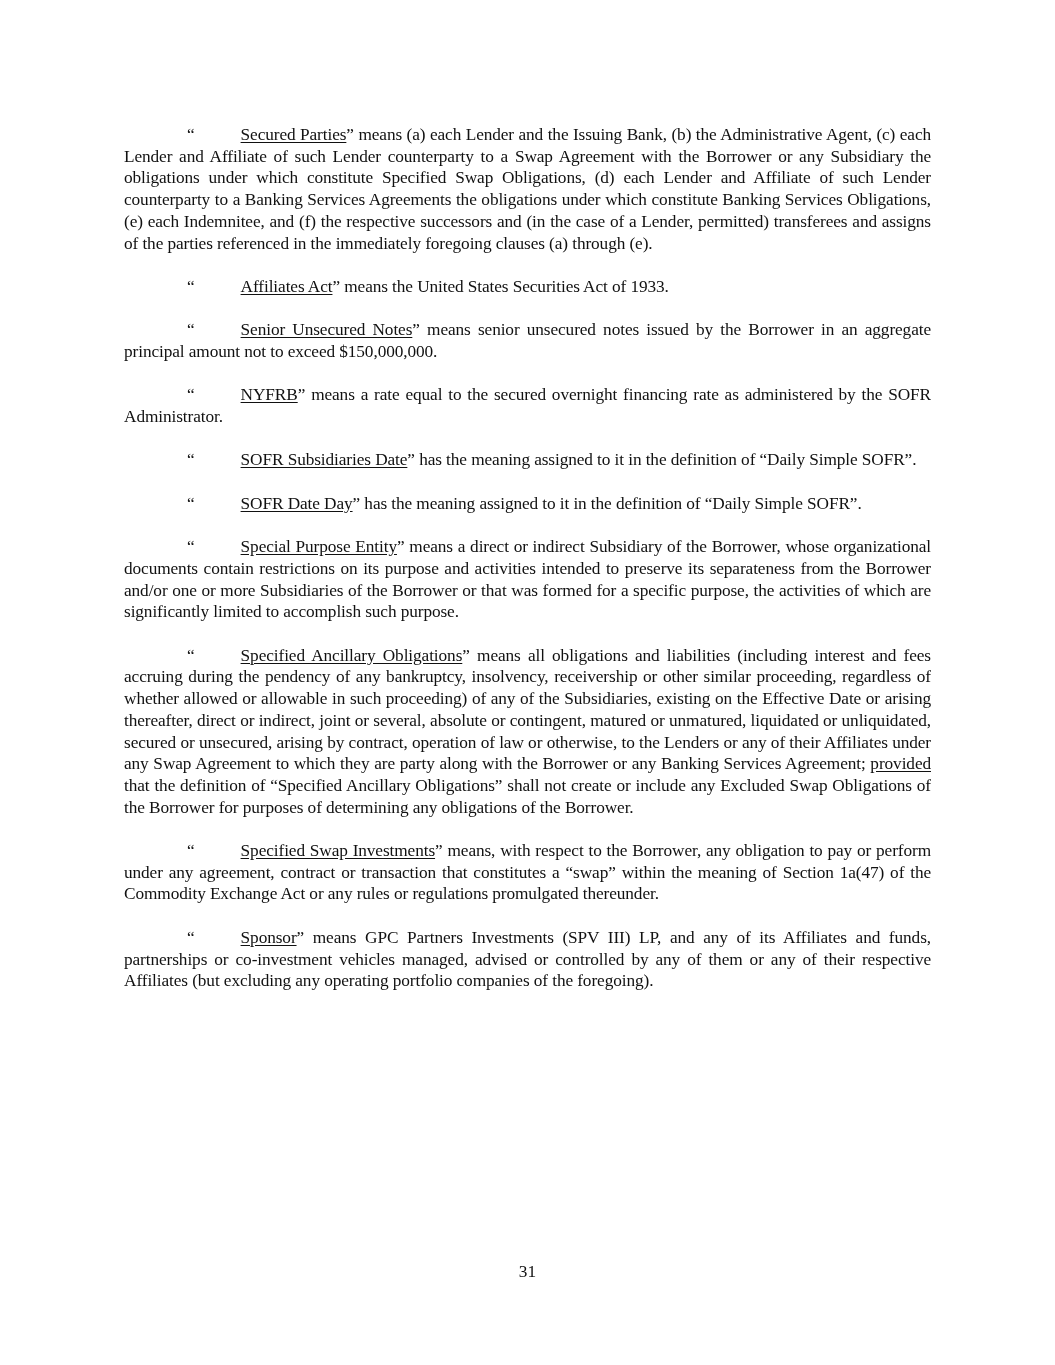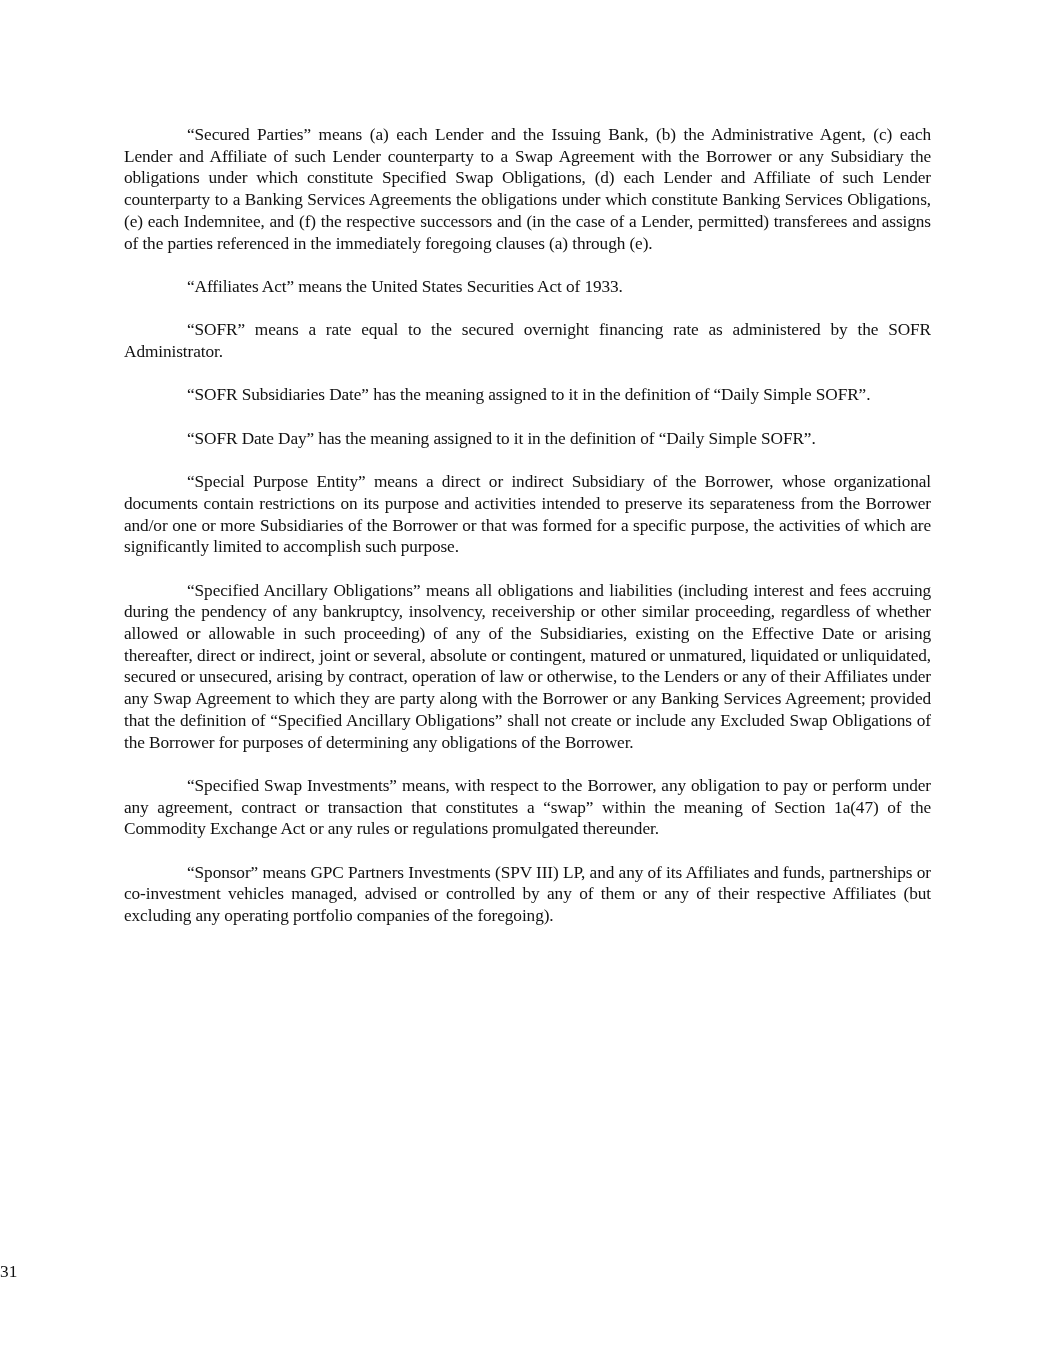--- a/index.html
+++ b/index.html
@@ -23,48 +23,52 @@
     }
     .para {
       font-size: 17.3px;
       line-height: 21.7px;
       text-align: justify;
       text-indent: 63px;
       margin: 0 0 21.7px 0;
       letter-spacing: -0.1px;
     }
     .term {
+      text-decoration: underline;
       text-underline-offset: 2px;
+      margin-left: 46px;
     }
     .uline {
+      text-decoration: underline;
       text-underline-offset: 2px;
     }
     .page-number {
       position: absolute;
       left: 0;
       width: 1055px;
       top: 1261px;
-      text-align: left;
+      text-align: center;
       font-size: 17.3px;
       line-height: 21.7px;
     }
   </style>
 </head>
 <body>
 
 <div class="page">
 
   <p class="para"><span>“</span><span class="term">Secured Parties</span><span>”</span><span> means (a) each Lender and the Issuing Bank, (b) the Administrative Agent, (c) each Lender and Affiliate of such Lender counterparty to a Swap Agreement with the Borrower or any Subsidiary the obligations under which constitute Specified Swap Obligations, (d) each Lender and Affiliate of such Lender counterparty to a Banking Services Agreements the obligations under which constitute Banking Services Obligations, (e) each Indemnitee, and (f) the respective successors and (in the case of a Lender, permitted) transferees and assigns of the parties referenced in the immediately foregoing clauses (a) through (e).</span></p>
 
 
   <p class="para"><span>“</span><span class="term">Affiliates Act</span><span>”</span><span> means the United States Securities Act of 1933.</span></p>
 
 
+  <p class="para"><span>“</span><span class="term">Senior Unsecured Notes</span><span>”</span><span> means senior unsecured notes issued by the Borrower in an aggregate principal amount not to exceed $150,000,000.</span></p>
 
-  <p class="para"><span>“</span><span class="term">SOFR</span><span>”</span><span> means a rate equal to the secured overnight financing rate as administered by the SOFR Administrator.</span></p>
+  <p class="para"><span>“</span><span class="term">NYFRB</span><span>”</span><span> means a rate equal to the secured overnight financing rate as administered by the SOFR Administrator.</span></p>
 
 
   <p class="para"><span>“</span><span class="term">SOFR Subsidiaries Date</span><span>”</span><span> has the meaning assigned to it in the definition of “Daily Simple SOFR”.</span></p>
 
   <p class="para"><span>“</span><span class="term">SOFR Date Day</span><span>”</span><span> has the meaning assigned to it in the definition of “Daily Simple SOFR”.</span></p>
 
   <p class="para"><span>“</span><span class="term">Special Purpose Entity</span><span>”</span><span> means a direct or indirect Subsidiary of the Borrower, whose organizational documents contain restrictions on its purpose and activities intended to preserve its separateness from the Borrower and/or one or more Subsidiaries of the Borrower or that was formed for a specific purpose, the activities of which are significantly limited to accomplish such purpose.</span></p>
 
   <p class="para"><span>“</span><span class="term">Specified Ancillary Obligations</span><span>”</span><span> means all obligations and liabilities (including interest and fees accruing during the pendency of any bankruptcy, insolvency, receivership or other similar proceeding, regardless of whether allowed or allowable in such proceeding) of any of the Subsidiaries, existing on the Effective Date or arising thereafter, direct or indirect, joint or several, absolute or contingent, matured or unmatured, liquidated or unliquidated, secured or unsecured, arising by contract, operation of law or otherwise, to the Lenders or any of their Affiliates under any Swap Agreement to which they are party along with the Borrower or any Banking Services Agreement; </span><span class="uline">provided</span><span> that the definition of “Specified Ancillary Obligations” shall not create or include any Excluded Swap Obligations of the Borrower for purposes of determining any obligations of the Borrower.</span></p>
 

